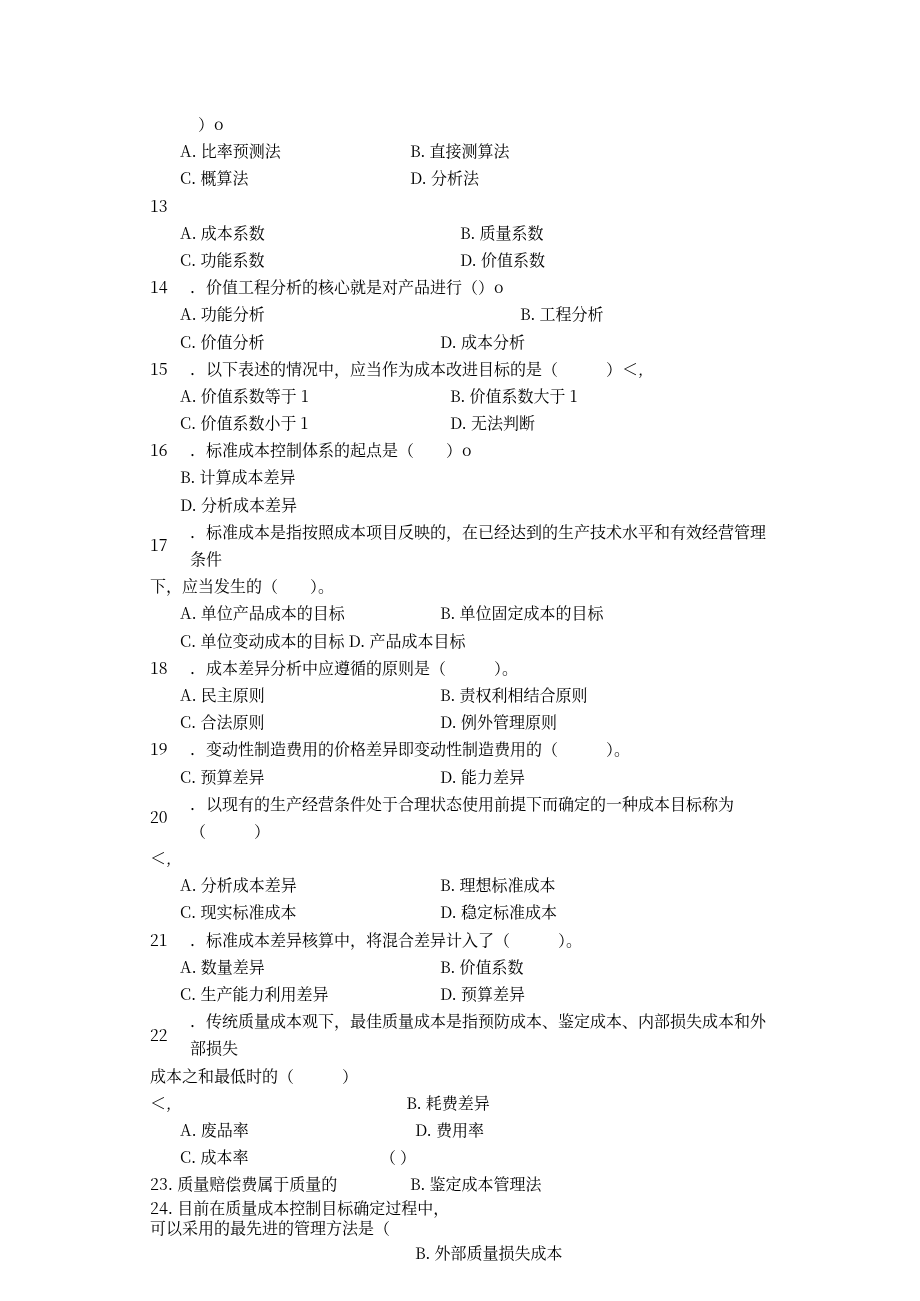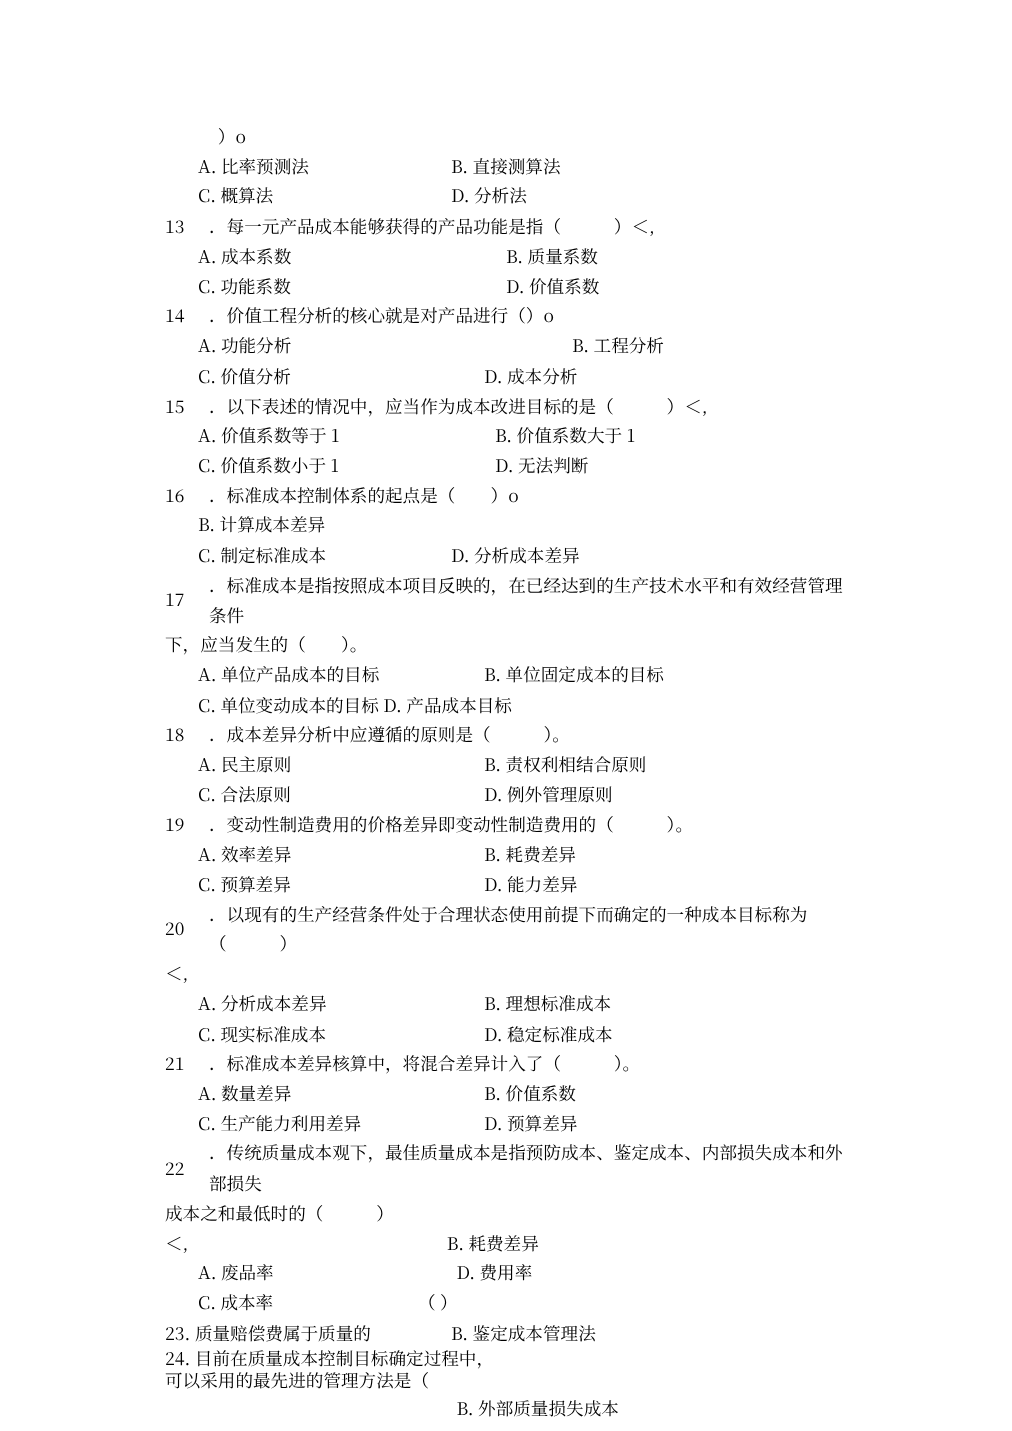--- a/index.html
+++ b/index.html
@@ -24,21 +24,20 @@
     <span class="cell" style="width:230px">A. 比率预测法</span>
     <span class="cell">B. 直接测算法</span>
   </div>
   <div class="row ml30">
     <span class="cell" style="width:230px">C. 概算法</span>
     <span class="cell">D. 分析法</span>
   </div>
 
   <div class="q-head">
     <span class="q-num">13</span>
-    <span>．每一元产品成本能够获得的产品功能是指（　　　）＜,</span>
   </div>
   <div class="row ml30">
     <span class="cell" style="width:280px">A. 成本系数</span>
     <span class="cell">B. 质量系数</span>
   </div>
   <div class="row ml30">
     <span class="cell" style="width:280px">C. 功能系数</span>
     <span class="cell">D. 价值系数</span>
   </div>
 
@@ -69,21 +68,20 @@
   </div>
 
   <div class="q-head">
     <span class="q-num">16</span>
     <span>．标准成本控制体系的起点是（　　）o</span>
   </div>
   <div class="row ml30">
     <span class="cell">B. 计算成本差异</span>
   </div>
   <div class="row ml30">
-    <span class="cell" style="width:230px">C. 制定标准成本</span>
     <span class="cell">D. 分析成本差异</span>
   </div>
 
   <div class="q-head">
     <span class="q-num">17</span>
     <span>．标准成本是指按照成本项目反映的，在已经达到的生产技术水平和有效经营管理条件</span>
   </div>
   <p class="t line">下，应当发生的（　　）。</p>
   <div class="row ml30">
     <span class="cell" style="width:260px">A. 单位产品成本的目标</span>
@@ -100,24 +98,20 @@
     <span class="cell">B. 责权利相结合原则</span>
   </div>
   <div class="row ml30">
     <span class="cell" style="width:260px">C. 合法原则</span>
     <span class="cell">D. 例外管理原则</span>
   </div>
 
   <div class="q-head">
     <span class="q-num">19</span>
     <span>．变动性制造费用的价格差异即变动性制造费用的（　　　）。</span>
-  </div>
-  <div class="row ml30">
-    <span class="cell" style="width:260px">A. 效率差异</span>
-    <span class="cell">B. 耗费差异</span>
   </div>
   <div class="row ml30">
     <span class="cell" style="width:260px">C. 预算差异</span>
     <span class="cell">D. 能力差异</span>
   </div>
 
   <div class="q-head">
     <span class="q-num">20</span>
     <span>．以现有的生产经营条件处于合理状态使用前提下而确定的一种成本目标称为（　　　）</span>
   </div>

